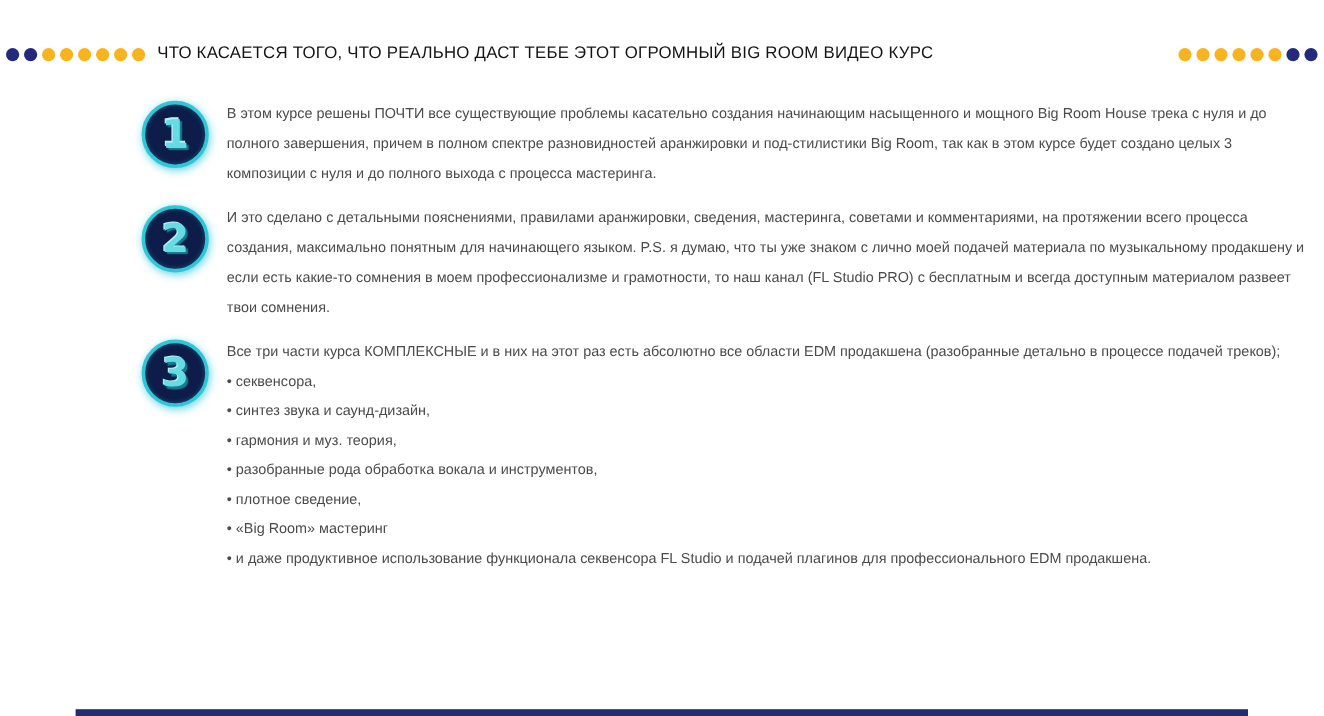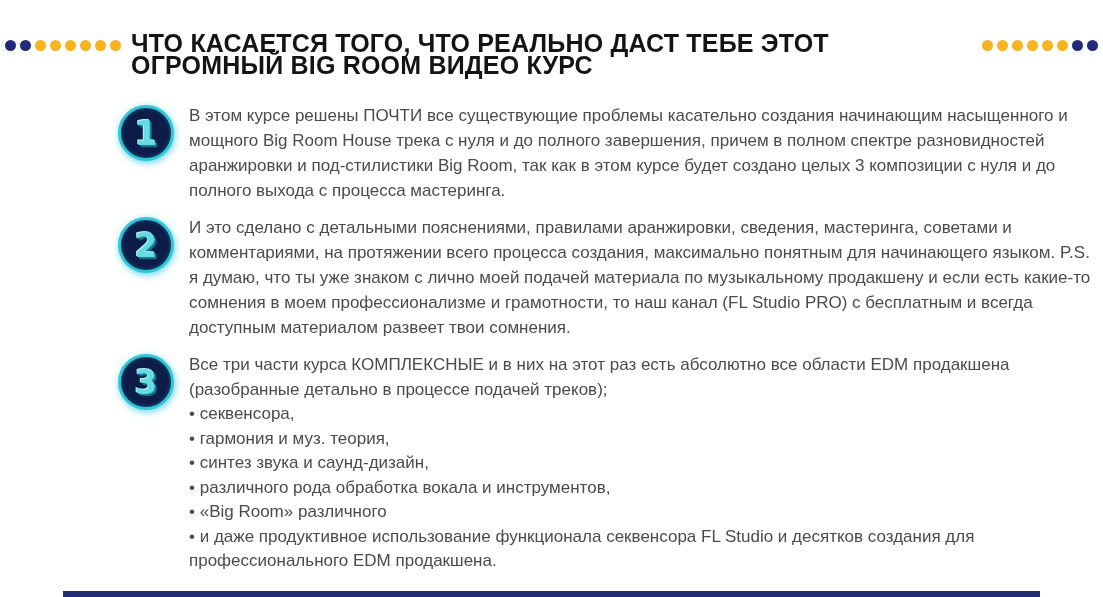--- a/index.html
+++ b/index.html
@@ -26,22 +26,22 @@
     flex: 0 0 auto;
   }
   .dot {
     width: 11px;
     height: 11px;
     border-radius: 50%;
   }
   .title {
     flex: 1 1 auto;
     margin: 0 10px;
-    font-weight: bold;
-    font-size: 25px;
+    font-weight: normal;
+    font-size: 14px;
     line-height: 21.5px;
     letter-spacing: 0.2px;
     color: #141414;
     text-transform: uppercase;
   }
 
   
   .items {
     padding: 27px 8px 0 118px;
   }
@@ -68,21 +68,21 @@
     font-family: "DejaVu Sans", sans-serif;
     font-weight: bold;
     font-size: 33px;
     line-height: 1;
     color: #66dbe4;
     text-shadow: -1px -1px 0 #b7f1f5, 2px 2px 1px #157f92;
   }
   .item-text {
     width: 902px;
     color: #4b4b4b;
-    font-size: 17px;
+    font-size: 12px;
     line-height: 25px;
   }
   .item-text p { margin: 0; }
   .bullet-list { margin-top: 0; }
   .bullet-line { line-height: 24.5px; }
 
   
   .next-section-edge {
     position: absolute;
     left: 63px;
@@ -142,24 +142,25 @@
   </div>
 
   <div class="item">
     <div class="badge">
       <span class="badge-num">3</span>
     </div>
     <div class="item-text">
       <p>Все три части курса КОМПЛЕКСНЫЕ и в них на этот раз есть абсолютно все области EDM продакшена (разобранные детально в процессе подачей треков);</p>
       <div class="bullet-list">
         <div class="bullet-line">• секвенсора,</div>
+        <div class="bullet-line">• синтез звука и саунд-дизайн,</div>
         <div class="bullet-line">• гармония и муз. теория,</div>
-        <div class="bullet-line">• синтез звука и саунд-дизайн,</div>
-        <div class="bullet-line">• различного рода обработка вокала и инструментов,</div>
-        <div class="bullet-line">• «Big Room» различного</div>
-        <div class="bullet-line">• и даже продуктивное использование функционала секвенсора FL Studio и десятков создания для профессионального EDM продакшена.</div>
+        <div class="bullet-line">• разобранные рода обработка вокала и инструментов,</div>
+        <div class="bullet-line">• плотное сведение,</div>
+        <div class="bullet-line">• «Big Room» мастеринг</div>
+        <div class="bullet-line">• и даже продуктивное использование функционала секвенсора FL Studio и подачей плагинов для профессионального EDM продакшена.</div>
       </div>
     </div>
   </div>
 
 </div>
 
 <div class="next-section-edge"></div>
 
 </body></html>

